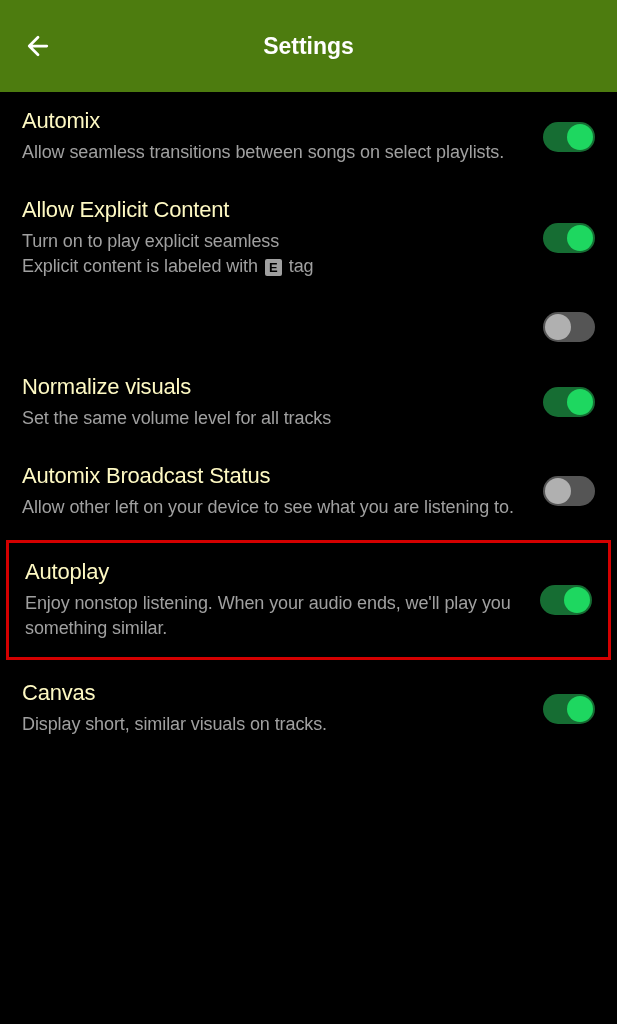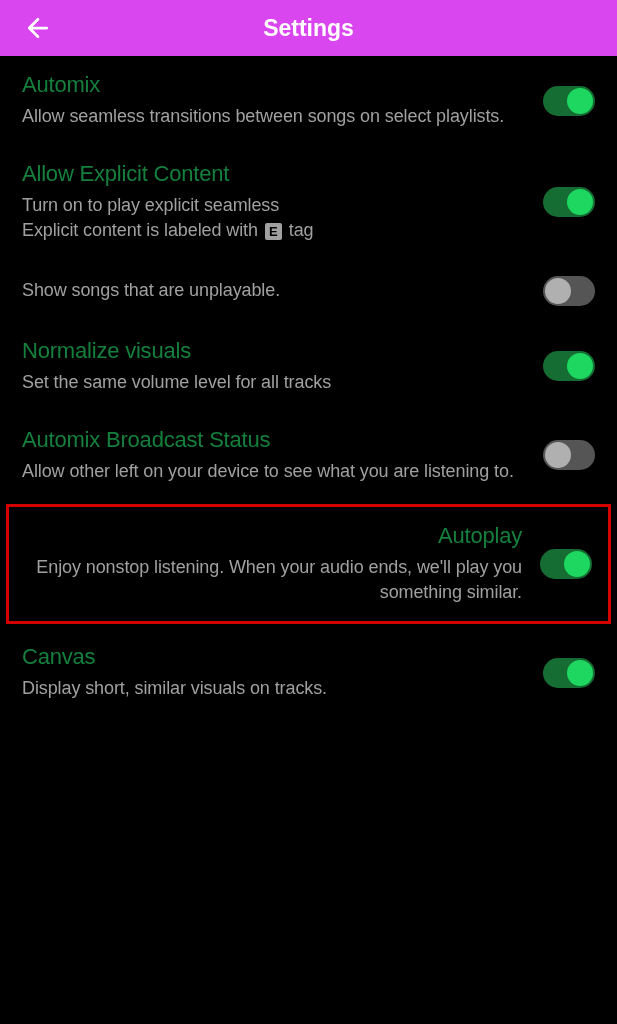--- a/index.html
+++ b/index.html
@@ -4,22 +4,22 @@
   <style>
     * { margin: 0; padding: 0; box-sizing: border-box; }
     body {
       width: 617px;
       height: 1024px;
       background: #000;
       font-family: -apple-system, BlinkMacSystemFont, "Segoe UI", Helvetica, Arial, sans-serif;
       overflow: hidden;
     }
     .header {
-      background: #d946ef;
-      height: 56px;
+      background: #4d7c0f;
+      height: 92px;
       display: flex;
       align-items: center;
       padding: 0 18px;
       position: relative;
     }
     .back-btn {
       width: 40px;
       height: 40px;
       display: flex;
       align-items: center;
@@ -41,21 +41,21 @@
       display: flex;
       align-items: center;
       padding: 16px 22px 16px 22px;
       gap: 18px;
     }
     .setting-text {
       flex: 1;
       min-width: 0;
     }
     .setting-title {
-      color: #15803d;
+      color: #fef9c3;
       font-size: 22px;
       font-weight: 400;
       margin-bottom: 6px;
       letter-spacing: -0.2px;
     }
     .setting-desc {
       color: #a0a0a0;
       font-size: 18px;
       font-weight: 400;
       line-height: 1.4;
@@ -101,21 +101,20 @@
       background: #555;
     }
     .toggle.off .toggle-knob {
       background: #b0b0b0;
       left: 2px;
     }
     .highlight-box {
       border: 3px solid #d40000;
       margin: 4px 6px;
       padding: 0;
-      text-align: right;
     }
     .highlight-box .setting-row {
       padding: 16px 16px 16px 16px;
     }
   </style>
 </head>
 <body>
 
 <div class="header">
   <div class="back-btn">
@@ -146,21 +145,20 @@
         <span>Explicit content is labeled with </span><span class="e-tag">E</span><span> tag</span>
       </div>
     </div>
     <div class="toggle on">
       <div class="toggle-knob"></div>
     </div>
   </div>
 
   <div class="setting-row">
     <div class="setting-text">
-      <div class="setting-desc">Show songs that are unplayable.</div>
     </div>
     <div class="toggle off">
       <div class="toggle-knob"></div>
     </div>
   </div>
 
   <div class="setting-row">
     <div class="setting-text">
       <div class="setting-title">Normalize visuals</div>
       <div class="setting-desc">Set the same volume level for all tracks</div>

